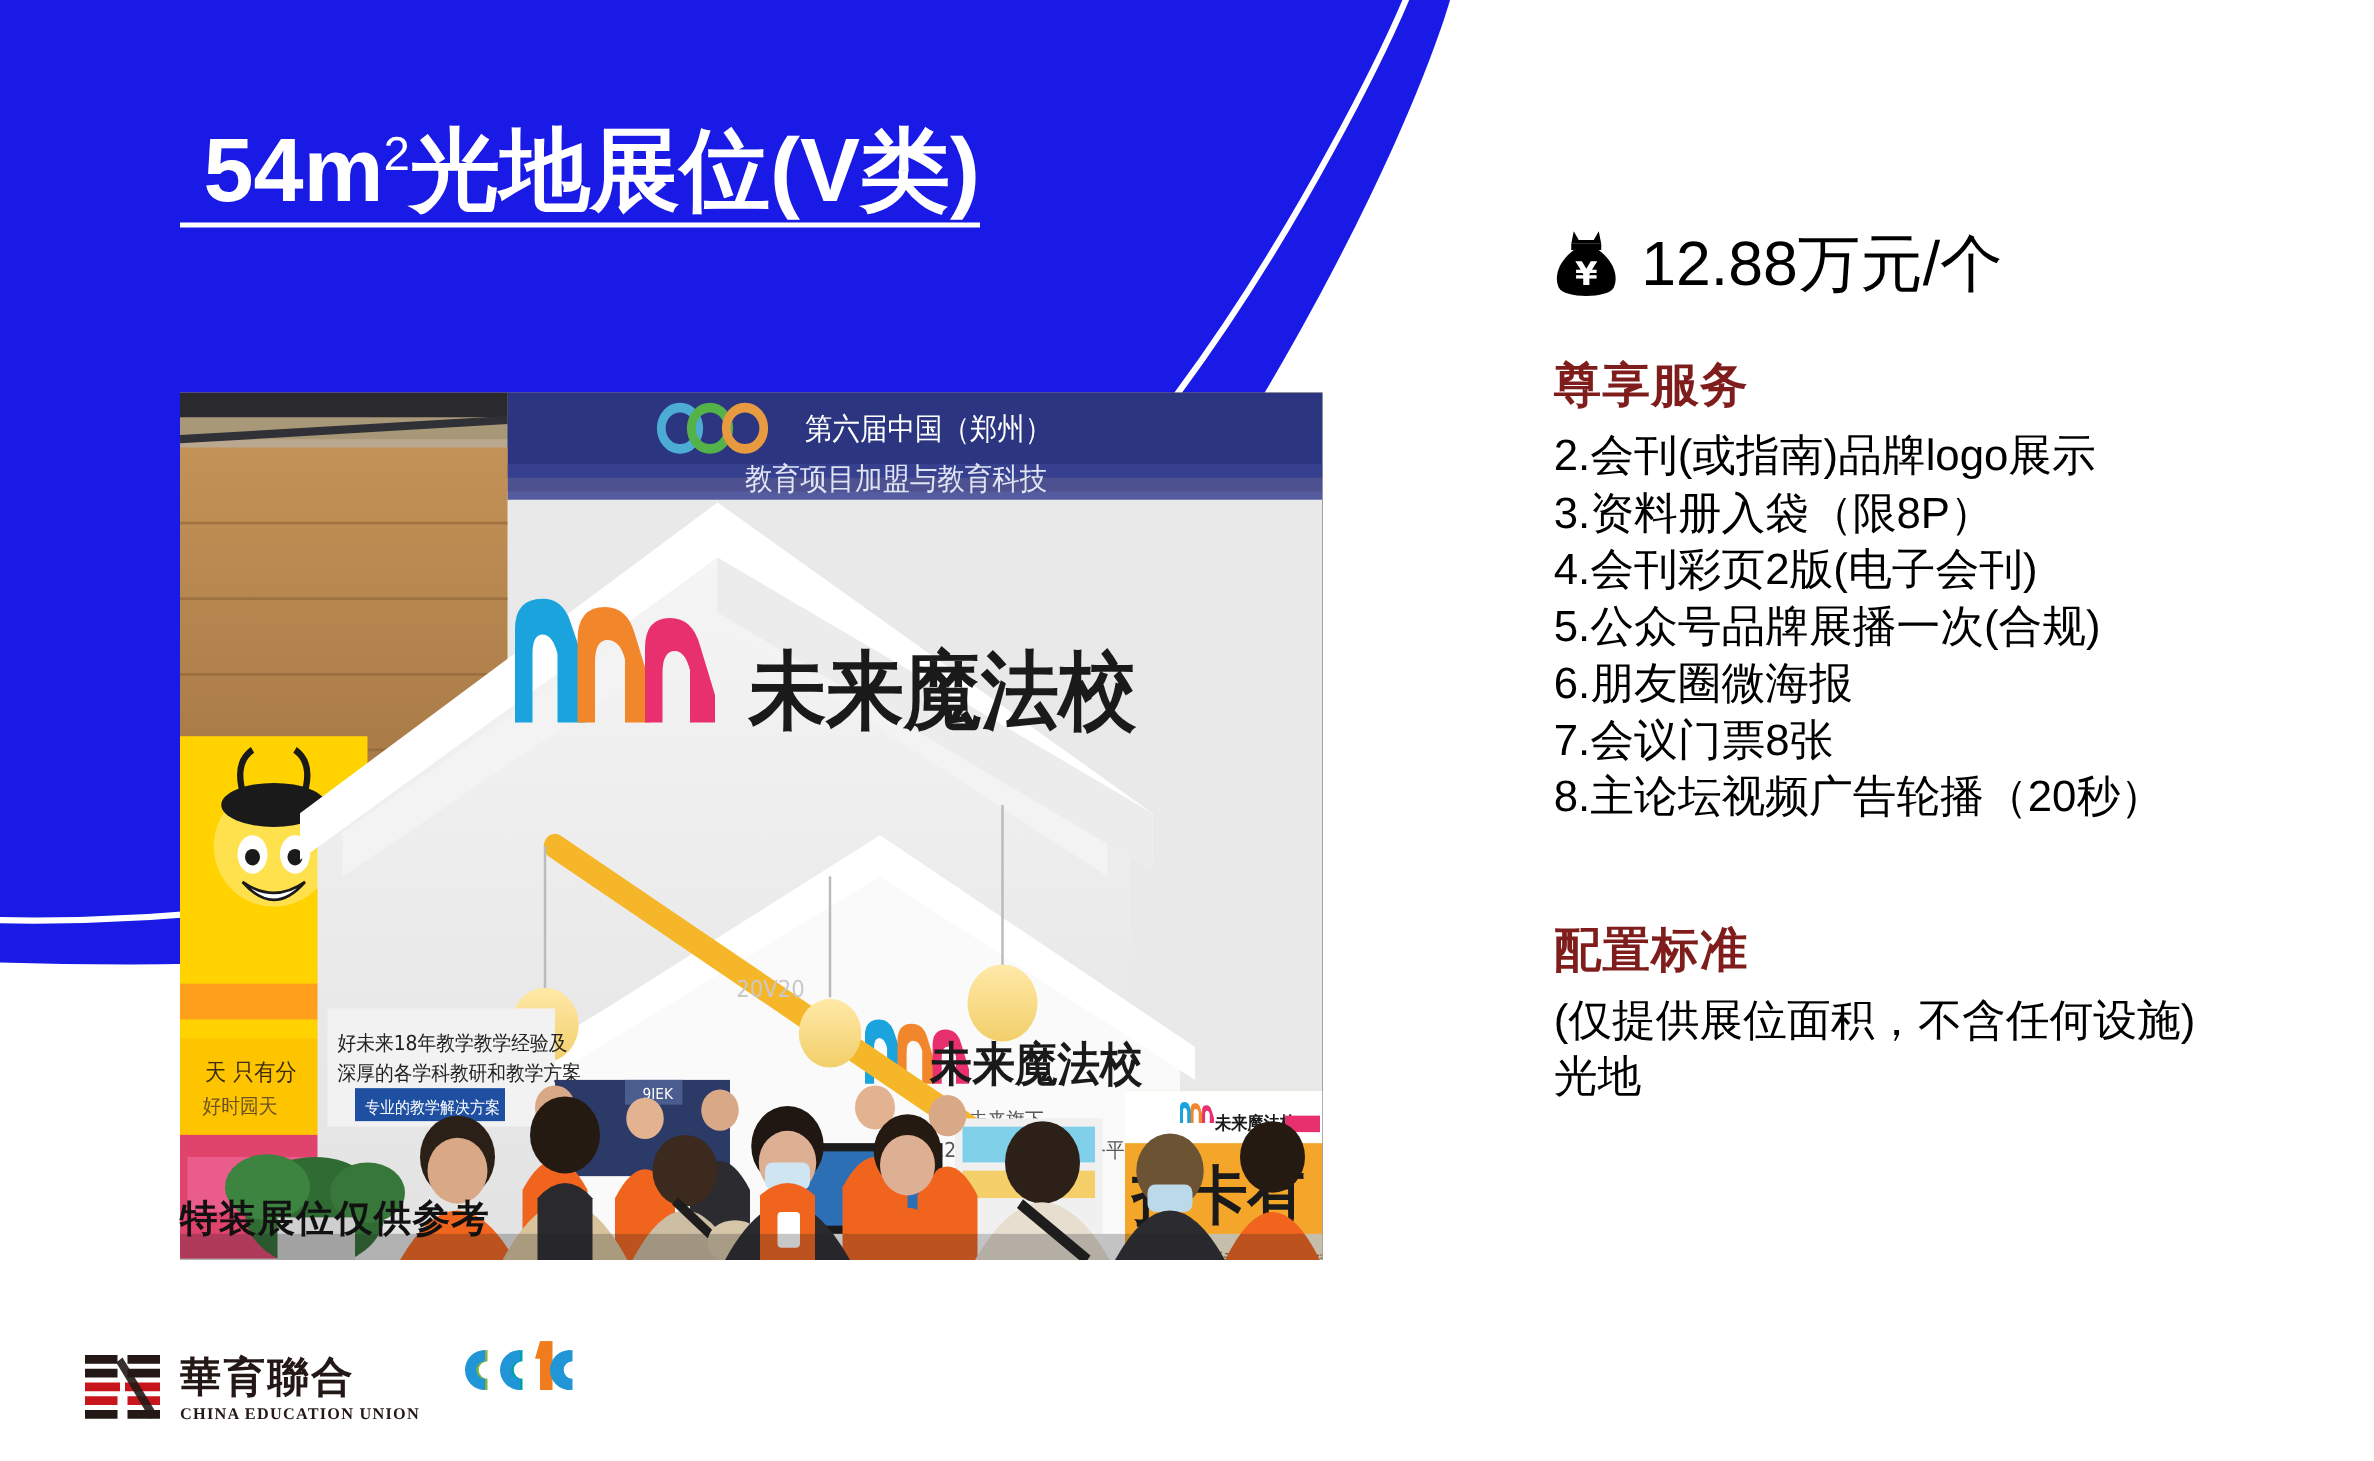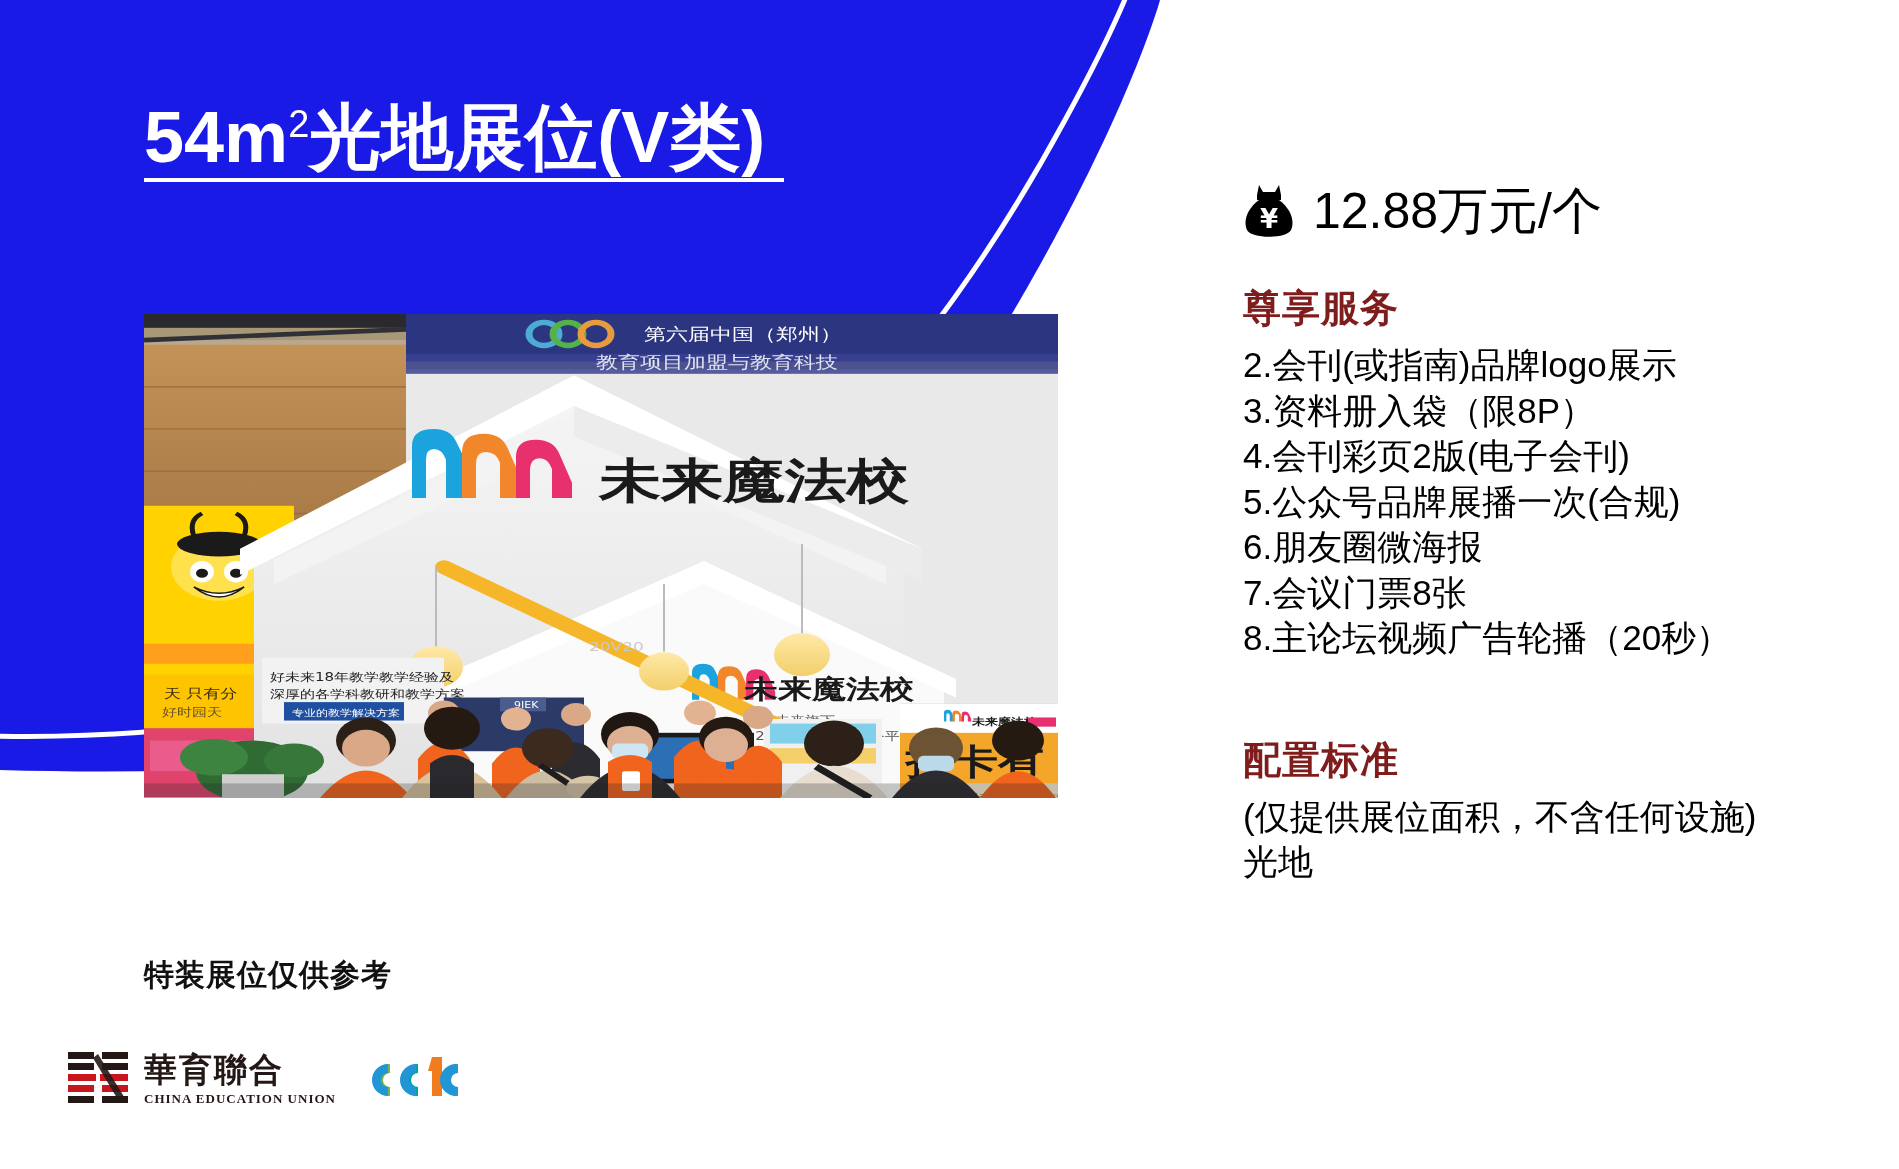--- a/index.html
+++ b/index.html
@@ -13,27 +13,28 @@
 
   
   .blue-deco{position:absolute;left:0;top:0;width:1160px;height:780px;pointer-events:none;}
 
   
   .title-wrap{position:absolute;left:144px;top:100px;z-index:6;}
   .title{
     font-size:72px;line-height:1.05;font-weight:bold;color:#ffffff;
     letter-spacing:0px;white-space:nowrap;
     font-family:"Liberation Sans","DejaVu Sans",sans-serif;
+    text-align:right;
   }
   .title sup{font-size:38px;vertical-align:super;line-height:0;font-weight:normal;}
   .title-underline{height:4px;background:#ffffff;margin-top:2px;width:640px;}
 
   
   .photo{
-    position:absolute;left:144px;top:314px;width:914px;height:484px;
+    position:absolute;left:144px;top:314px;width:914px;height:694px;
     overflow:hidden;z-index:5;background:#2a2f45;
   }
   .photo svg{display:block;width:100%;height:100%;}
   .photo-caption{
     position:absolute;left:144px;top:955px;width:914px;
     text-align:left;font-size:30px;font-weight:bold;color:#111;
     z-index:6;letter-spacing:1px;
   }
 
   
@@ -44,21 +45,21 @@
 
   .sec-head{font-size:38px;font-weight:bold;color:#7f1d1d;margin:0 0 8px 0;letter-spacing:1px;}
   .svc-list{list-style:none;margin:0;padding:0;}
   .svc-list li{font-size:35px;line-height:1.30;color:#000;white-space:nowrap;}
 
   .config-block{margin-top:74px;}
   .config-line{font-size:35px;line-height:1.30;color:#000;white-space:nowrap;}
 
   
   .footer{position:absolute;left:68px;top:1050px;display:flex;align-items:center;gap:26px;z-index:6;}
-  .logo-ceu{display:flex;gap:12px;}
+  .logo-ceu{display:flex;gap:12px;margin-top:32px;}
   .ceu-mark{width:64px;height:60px;flex:0 0 auto;}
   .ceu-text{display:flex;flex-direction:column;justify-content:center;}
   .ceu-cn{font-size:33px;font-weight:bold;color:#231815;line-height:1.05;letter-spacing:2px;
           font-family:"DejaVu Sans",sans-serif;}
   .ceu-en{font-size:13px;font-weight:bold;color:#231815;letter-spacing:1.0px;
           font-family:"Liberation Serif",serif;margin-top:3px;}
   .logo-cetc{width:104px;height:54px;flex:0 0 auto;}
 </style>
 </head>
 <body>

